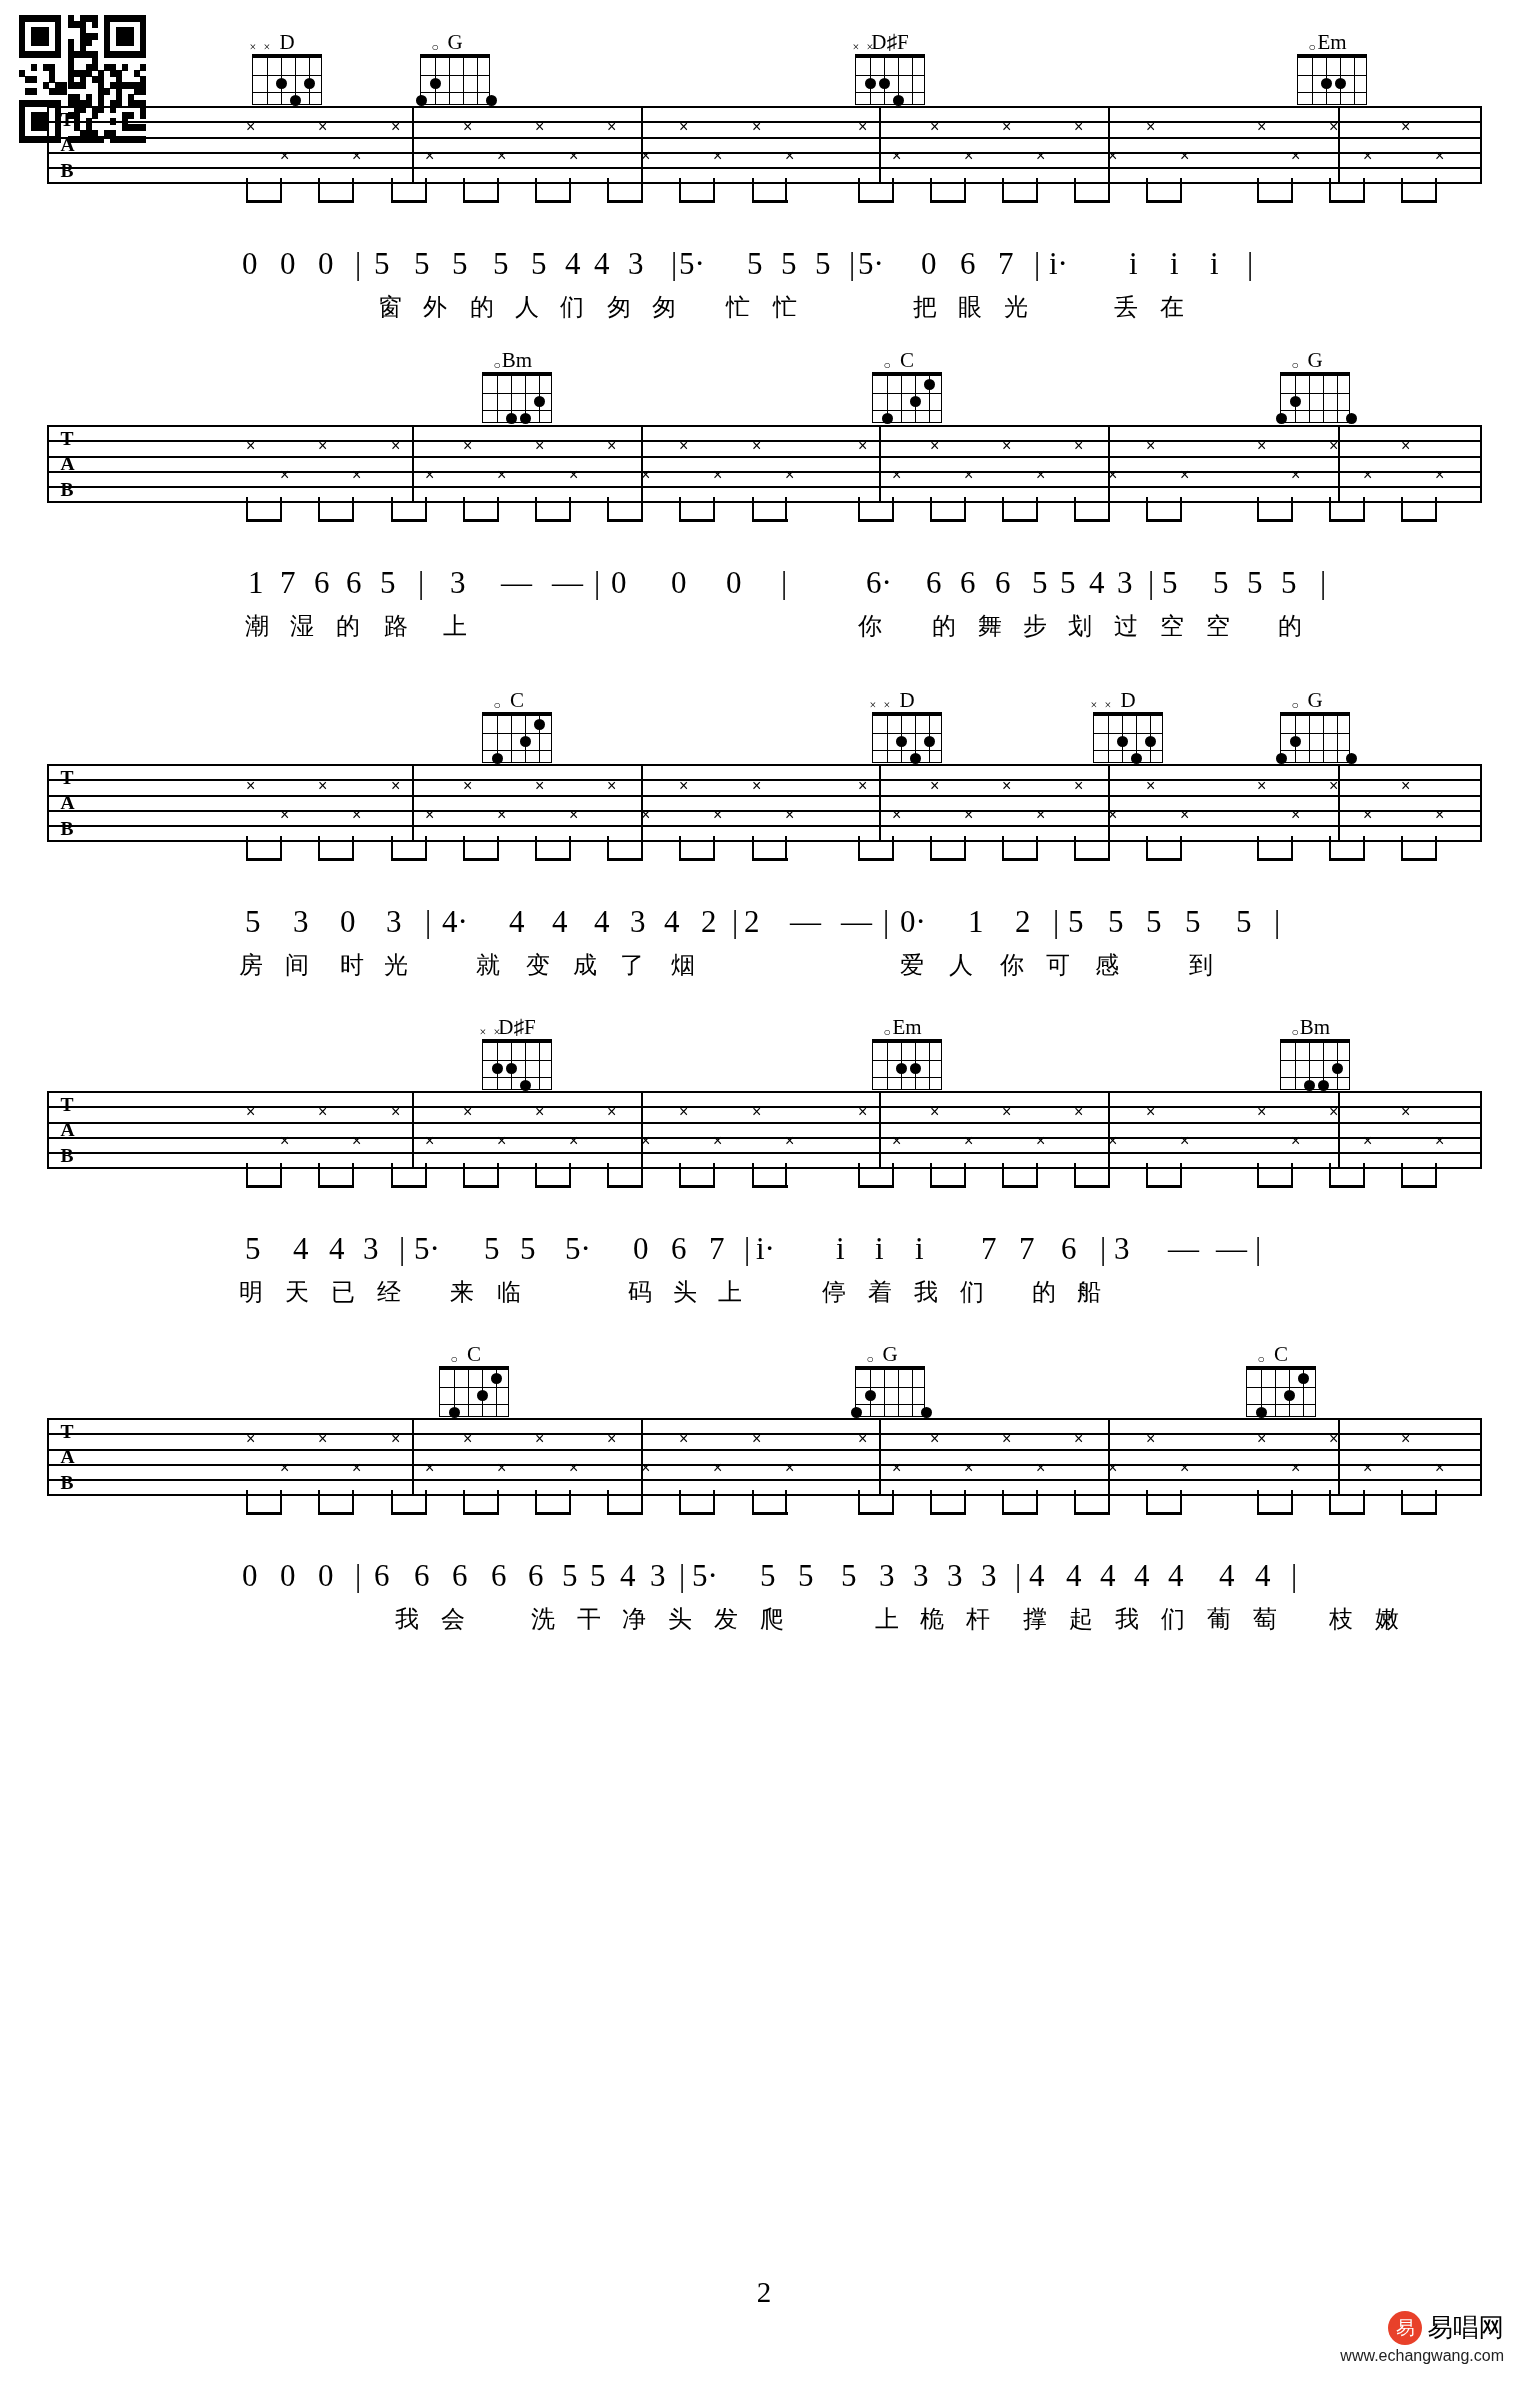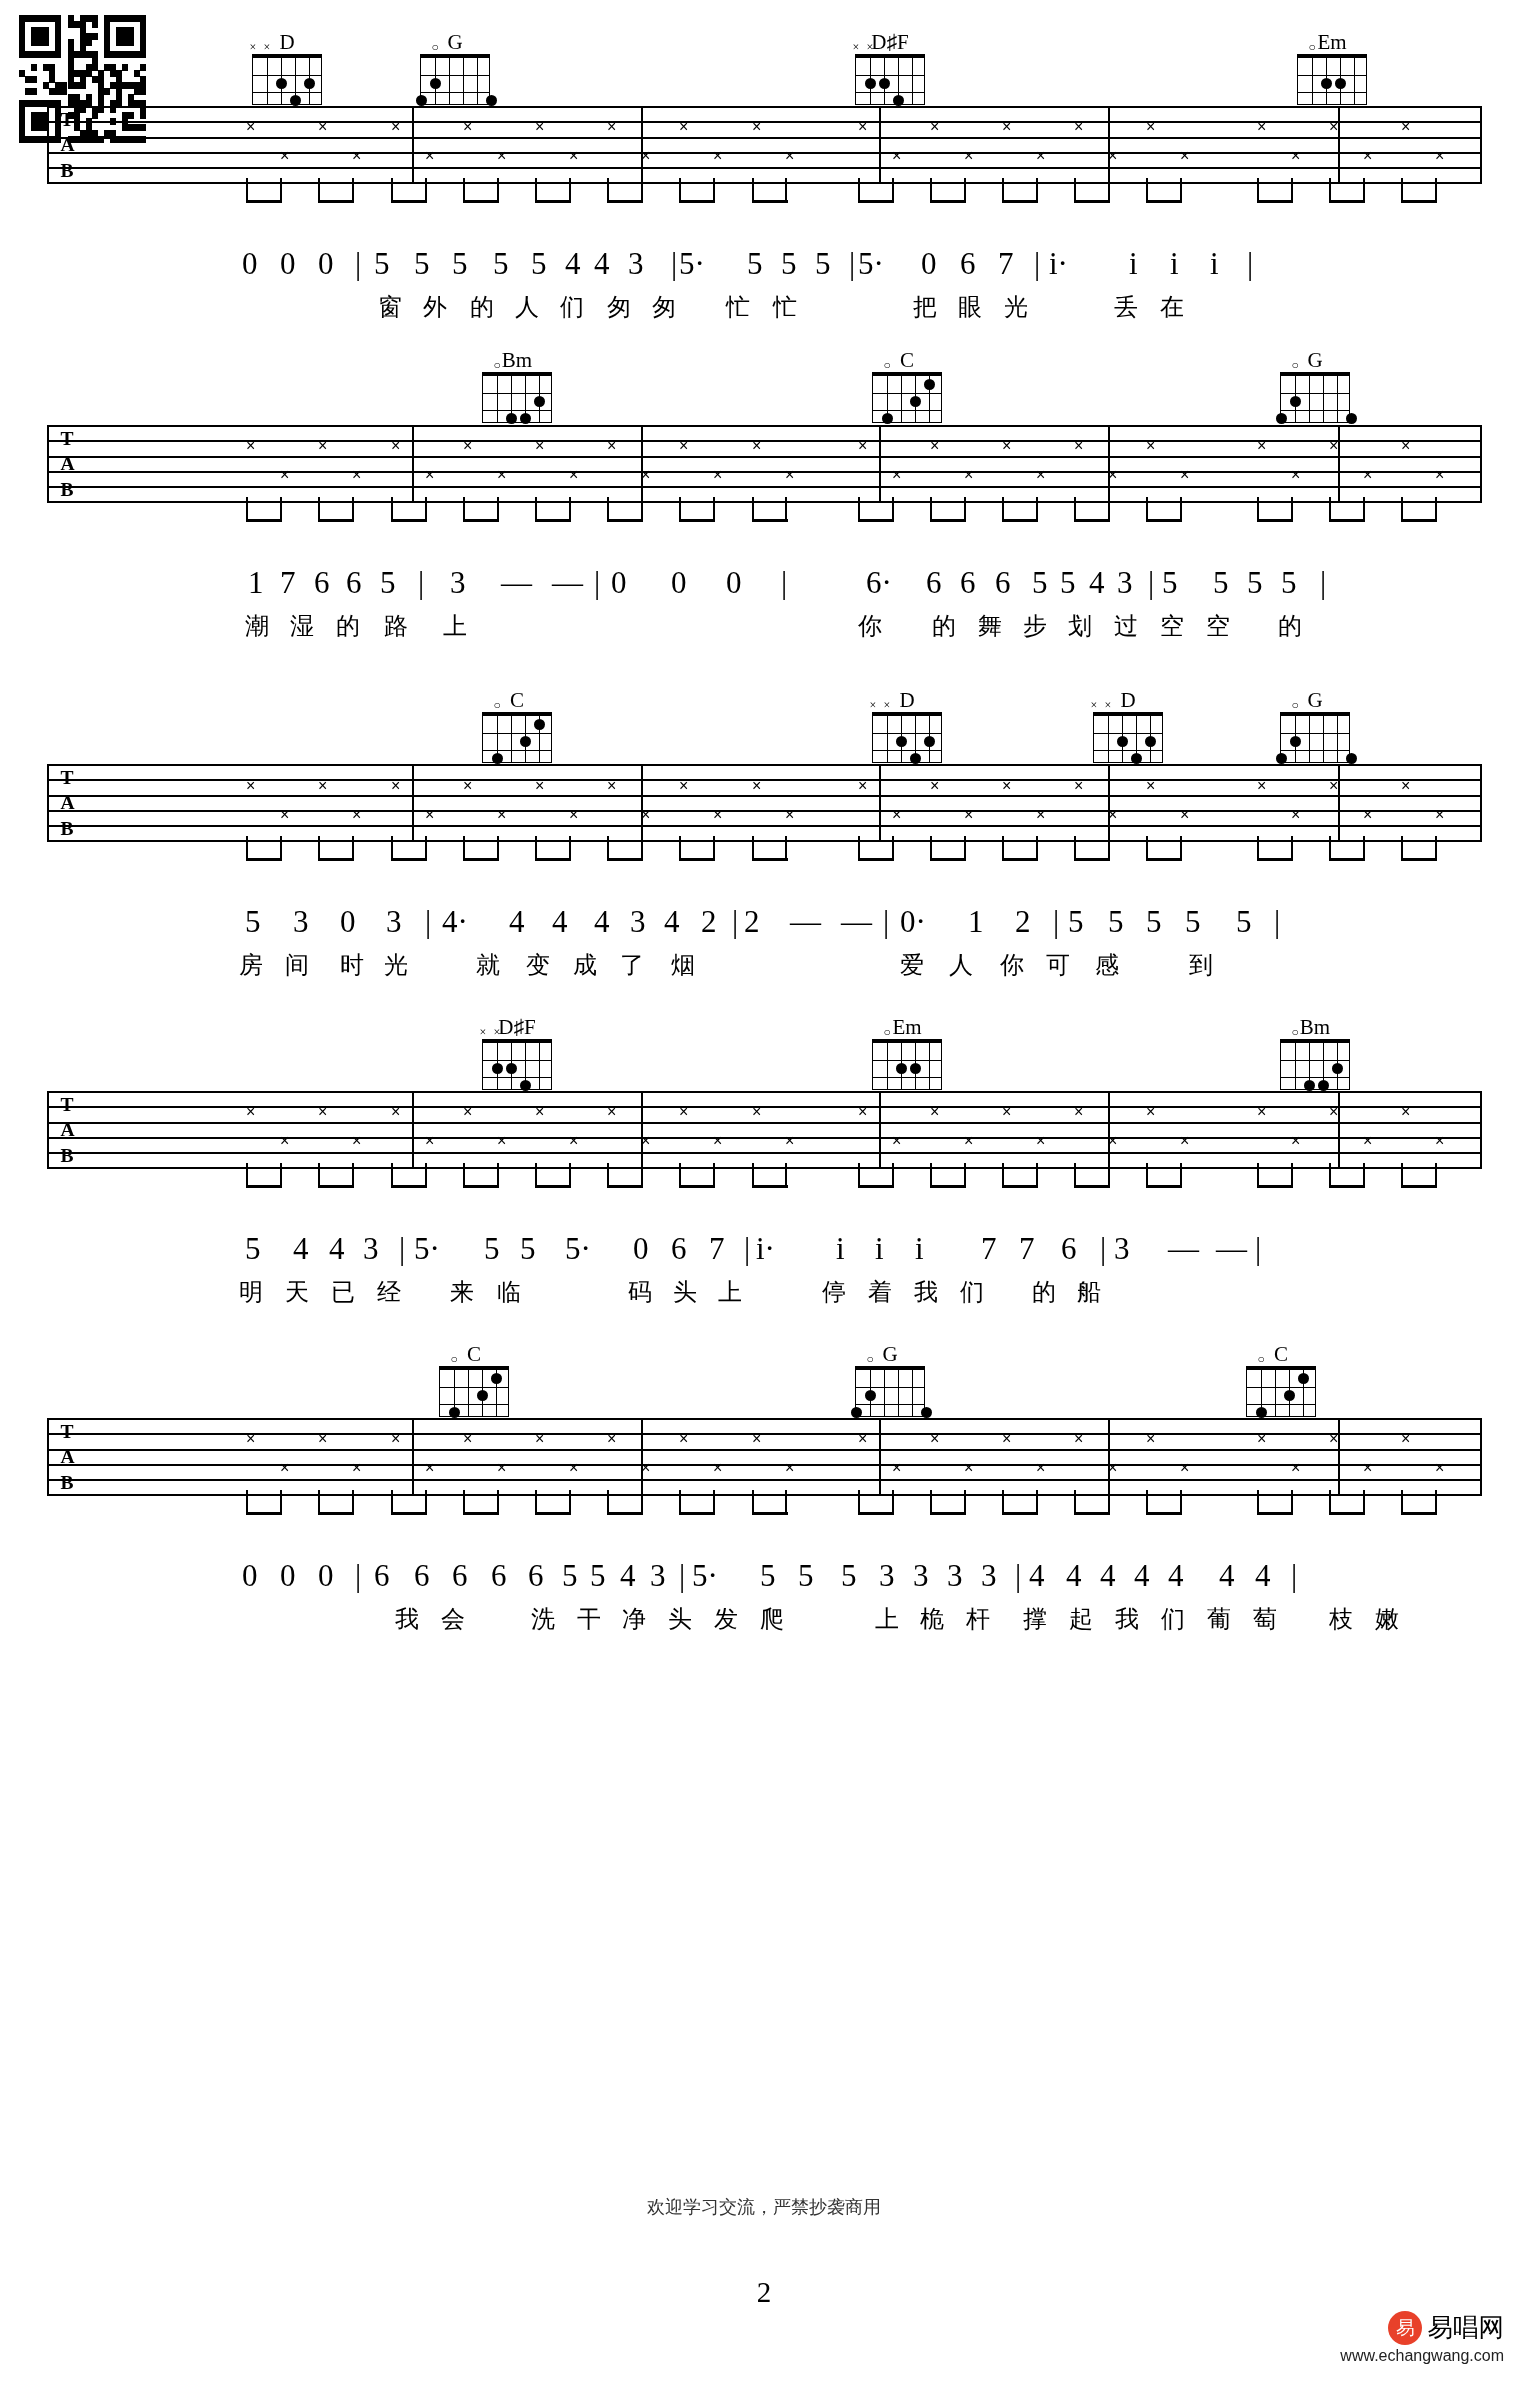--- a/index.html
+++ b/index.html
@@ -1306,21 +1306,20 @@
           <span style="left: 1115px;">我</span>
           <span style="left: 1161px;">们</span>
           <span style="left: 1207px;">葡</span>
           <span style="left: 1253px;">萄</span>
           <span style="left: 1329px;">枝</span>
           <span style="left: 1375px;">嫩</span>
         </div>
       </div>
     </div>
 
-  <div class="footnote" style="top:2195px;">欢迎学习交流，严禁抄袭商用</div>
   <div class="pagenum" style="top:2276px;">2</div>
 
   <div class="logo">
     <div>
       <span class="mark">易</span><span class="cn">易唱网</span>
     </div>
     <div class="url">www.echangwang.com</div>
   </div>
 </div>
 

